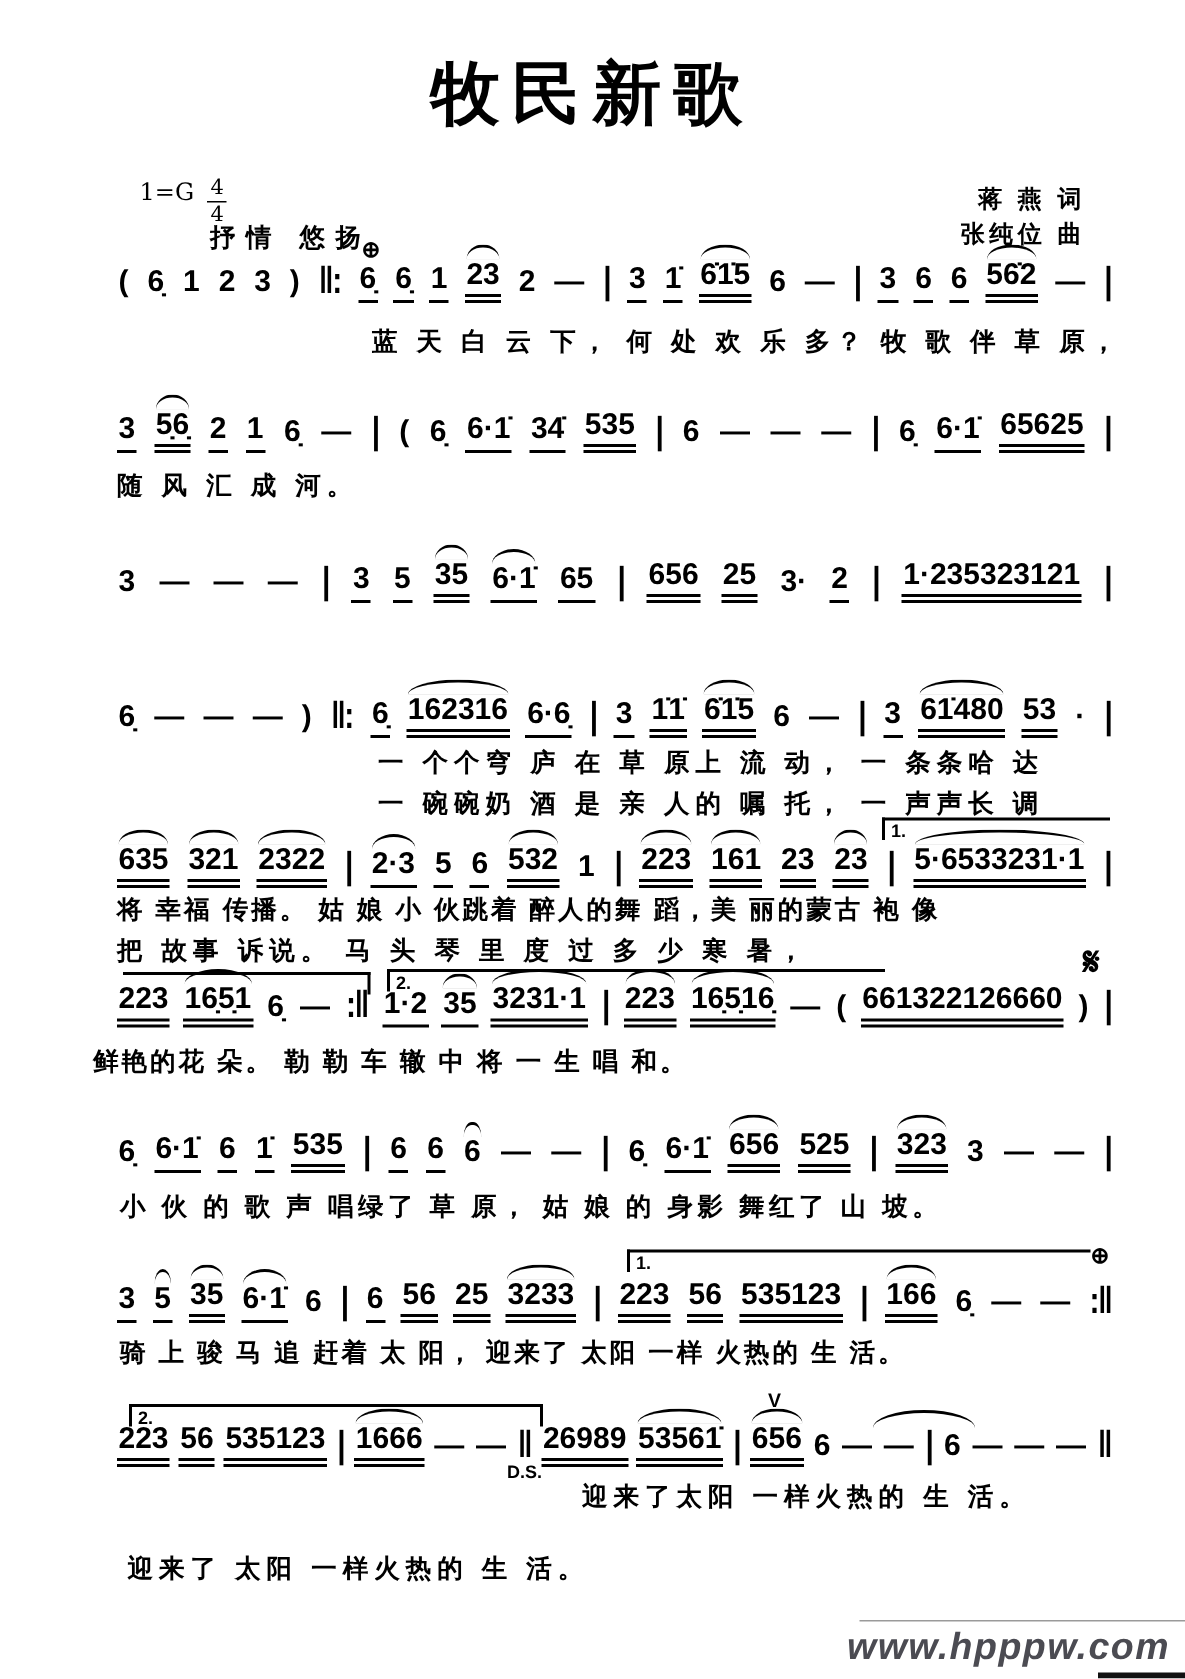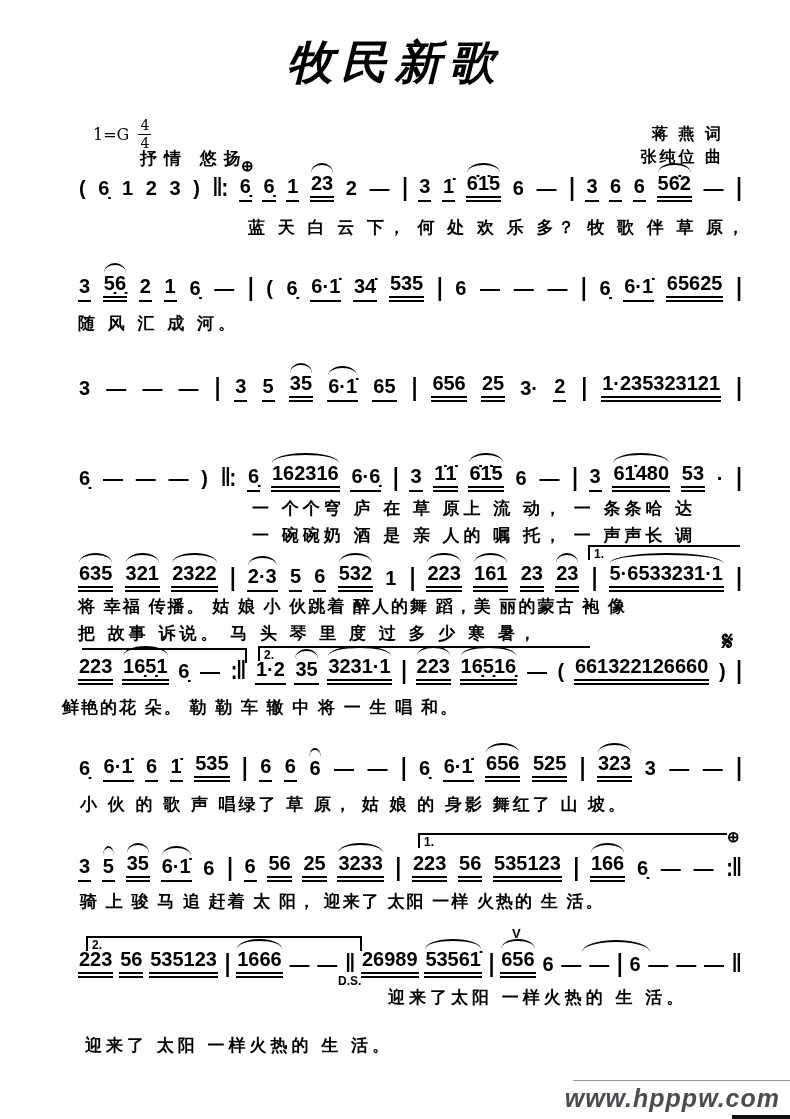--- a/index.html
+++ b/index.html
@@ -2,25 +2,25 @@
 <html><head>
 <meta charset="utf-8">
 <style>
   html,body { margin:0; padding:0; }
   body {
     width:790px; height:1119px; position:relative; background:#ffffff;
     font-family:"Liberation Sans", sans-serif; color:#000; overflow:hidden;
   }
   .title {
     position:absolute; top:32px; left:0; width:100%; text-align:center;
-    font-size:46px; font-weight:bold; letter-spacing:8px;font-style:italic;
+    font-size:46px; font-weight:bold; letter-spacing:8px;
   }
   .keybox {
     position:absolute; top:118px; left:93px; font-family:"DejaVu Serif", serif;
-    font-size:16px; display:flex; align-items:center; gap:9px;
+    font-size:16px; display:flex; gap:9px;
   }
   .frac { display:inline-flex; flex-direction:column; align-items:center; font-size:14px; line-height:1.05; }
   .frac .fline { width:13px; border-top:1px solid #000; margin:1px 0; }
   .tempo { position:absolute; top:147px; left:140px; font-size:17px; font-weight:bold; letter-spacing:7px; }
   .credits { position:absolute; top:122px; right:66px; text-align:right; font-size:16px; font-weight:bold; line-height:1.45; letter-spacing:3px; }
   .system { position:absolute; left:78px; width:664px; }
   .notes {
     display:flex; justify-content:space-between; align-items:flex-end;
     font-size:20px; font-weight:bold; line-height:1.15;
   }

